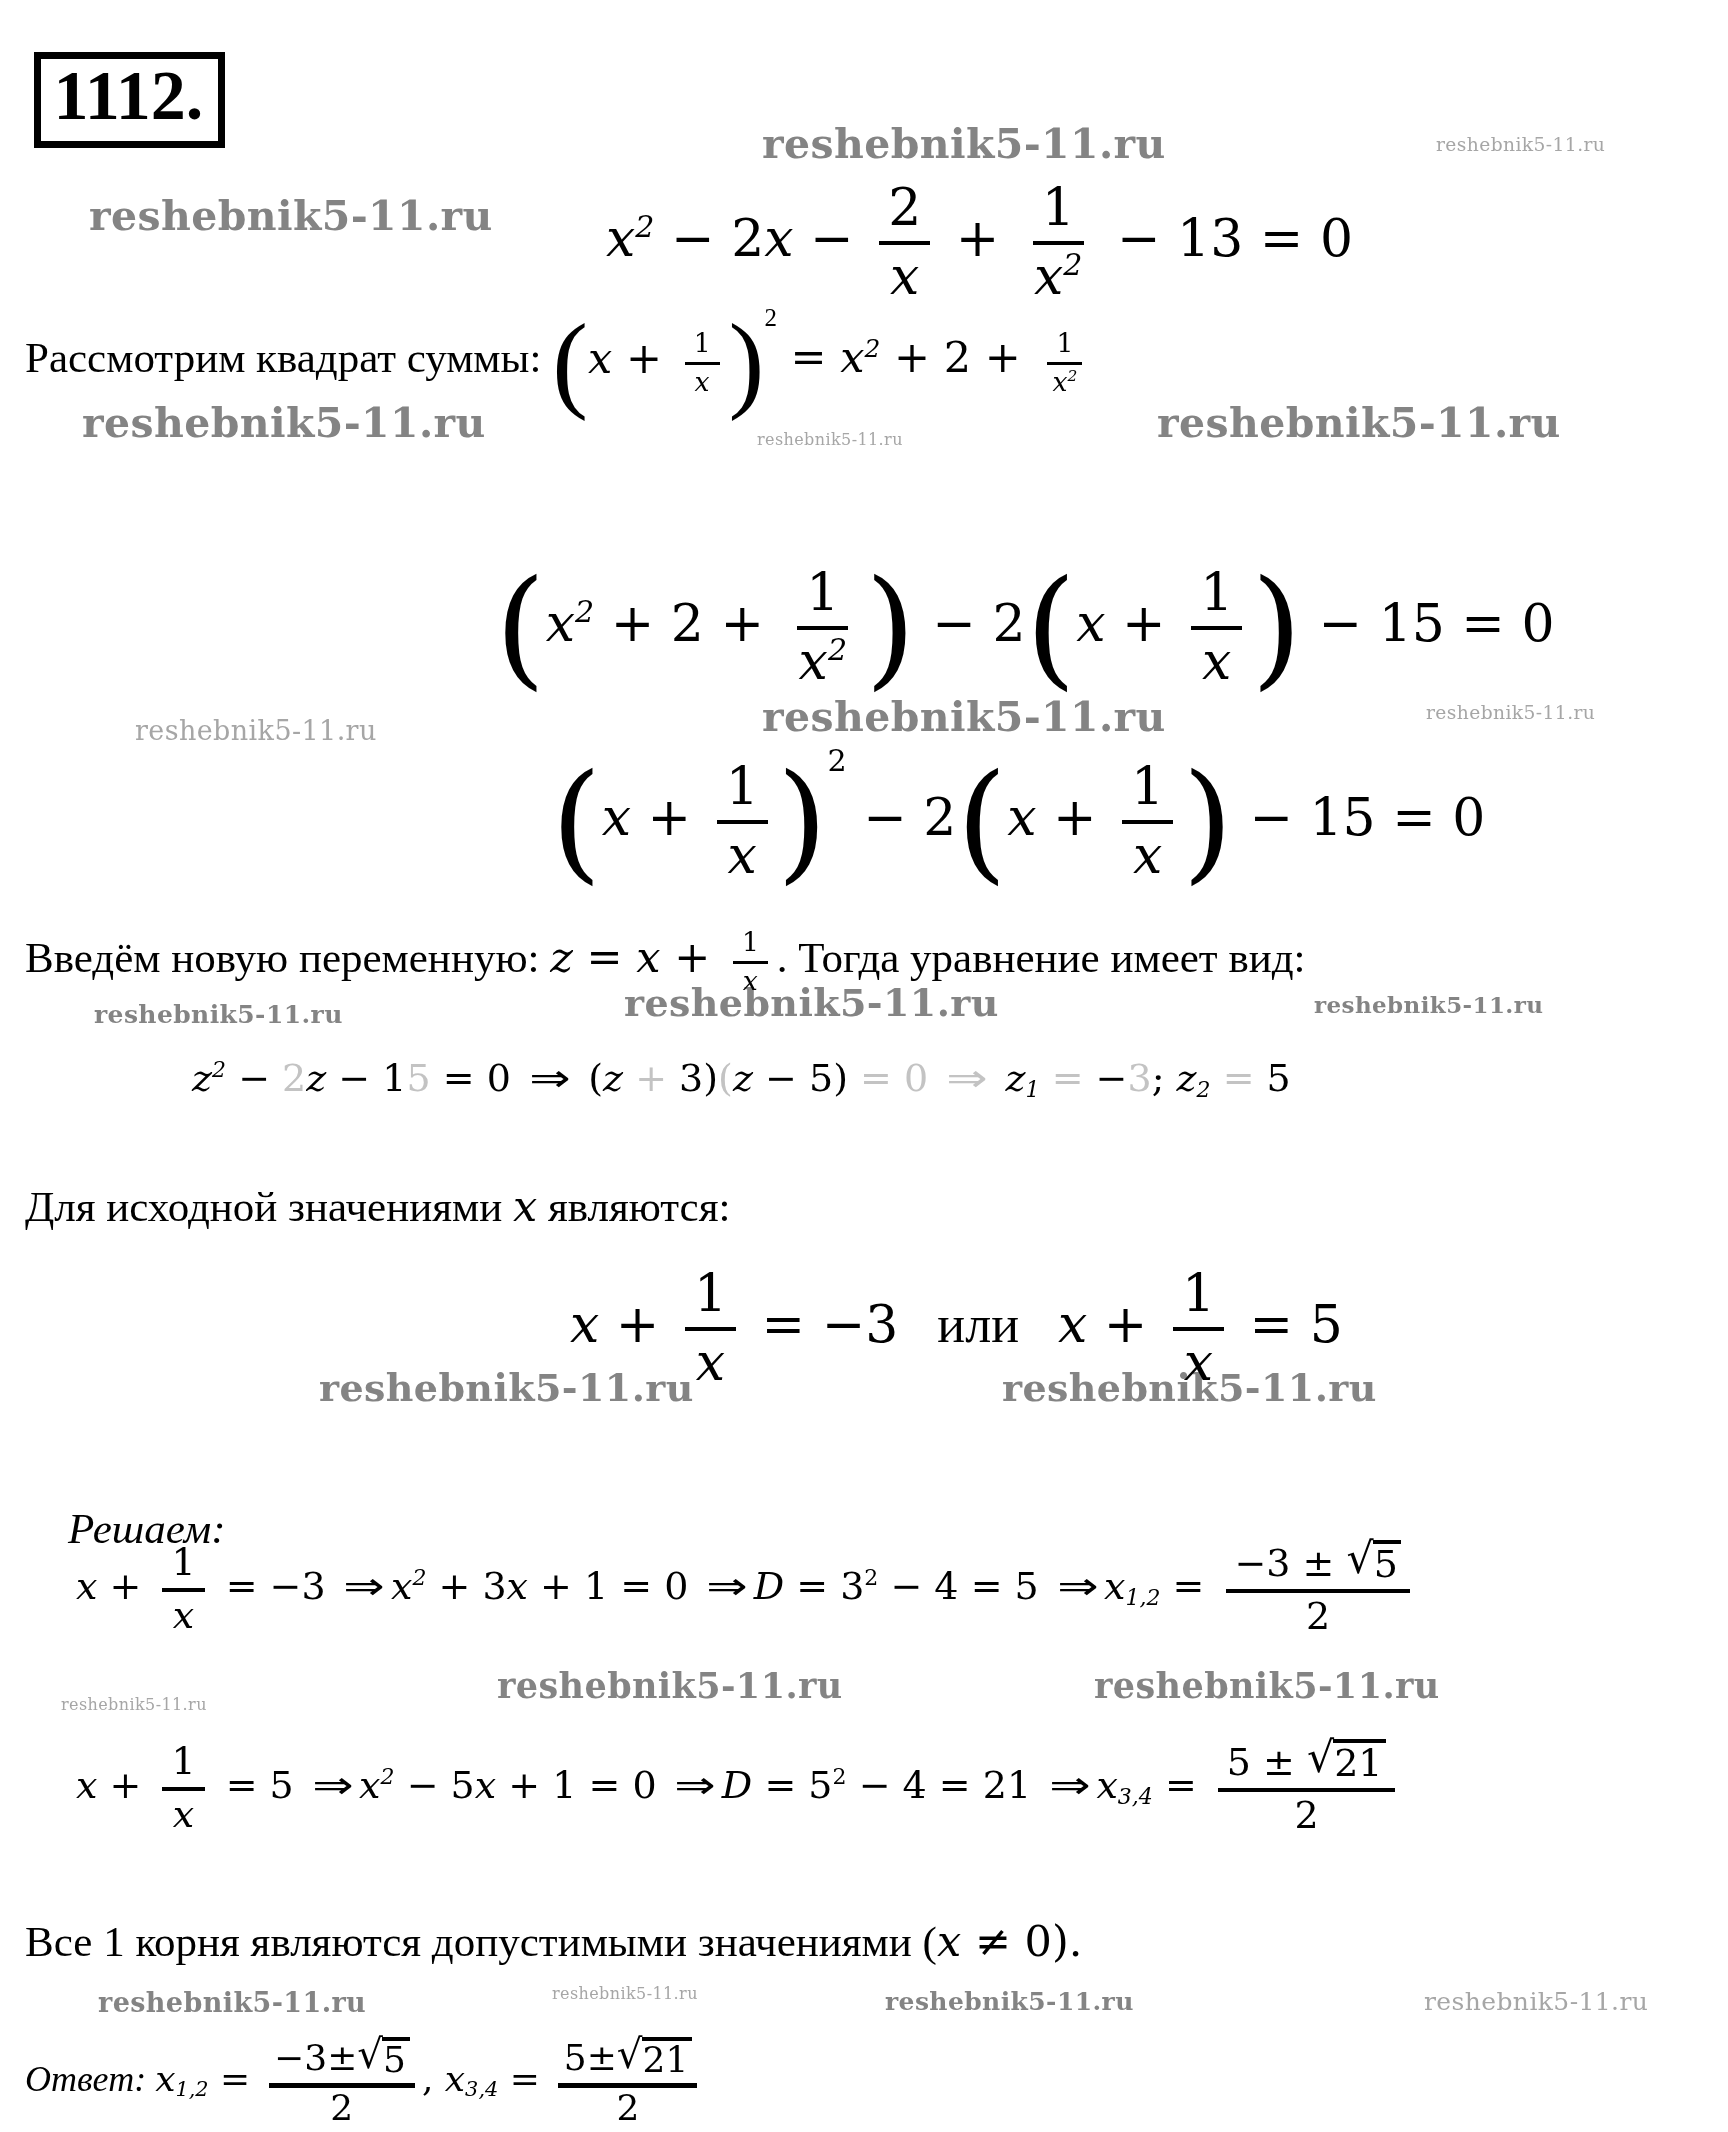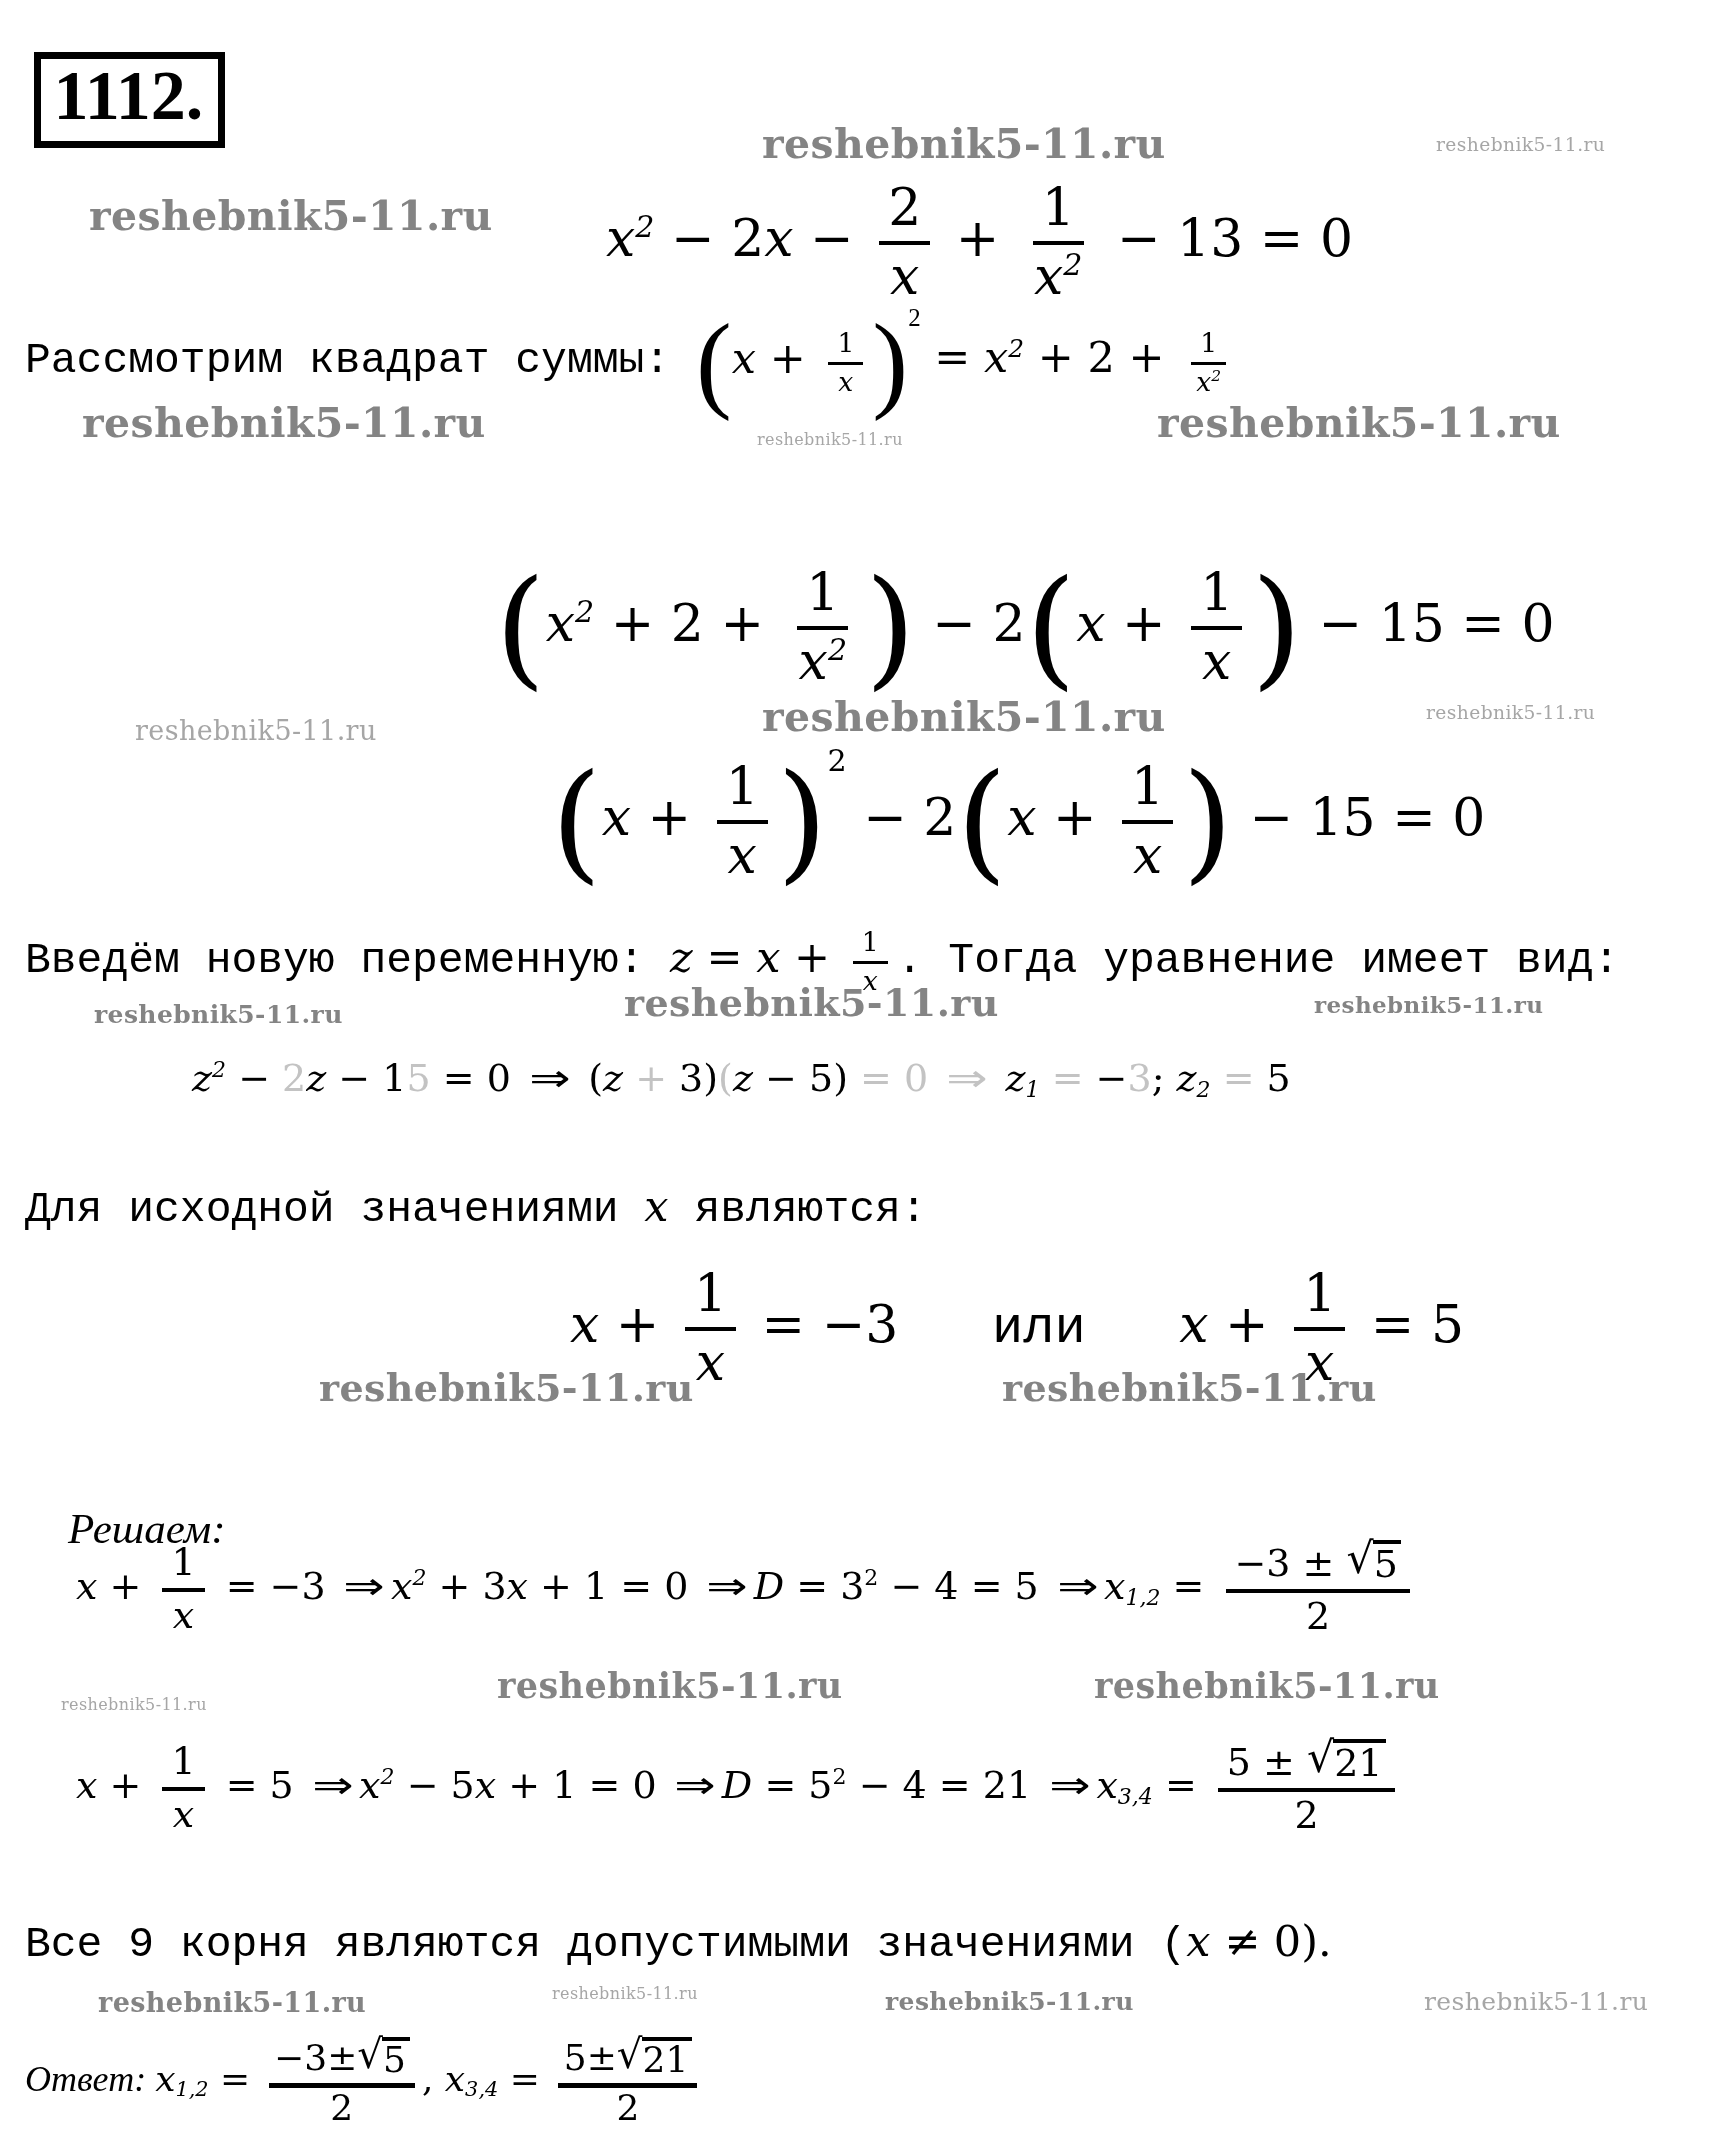--- a/index.html
+++ b/index.html
@@ -9,21 +9,21 @@
            font-family:"Liberation Serif",serif;font-weight:700;font-size:70px;line-height:1;}
 
   .row{position:absolute;white-space:pre;line-height:1.2;color:#000;font-family:"DejaVu Serif",serif;}
   .trow{font-size:43px;font-family:"Liberation Serif",serif;}
   .m-lg{font-size:52px;}
   .m-md{font-size:38px;}
   .ans{font-size:36px;}
 
   .tok-v{font-family:"DejaVu Serif",serif;font-style:italic;}
   .tok-o{font-family:"DejaVu Serif",serif;font-style:normal;}
-  .tok-t{font-family:Liberation Mono, monospace;font-style:normal;}
+  .tok-t{font-family:Liberation Serif, serif;font-style:normal;}
   .tok-ti{font-family:"Liberation Serif",serif;font-style:italic;}
   .tok-a{font-family:"DejaVu Sans",sans-serif;display:inline-block;transform:scaleX(1.3);margin:0 10.7px;}
 
   sup{font-size:0.58em;line-height:0;vertical-align:0.62em;}
   sub{font-size:0.58em;line-height:0;vertical-align:-0.25em;}
 
   .frac{display:inline-flex;flex-direction:column;align-items:center;vertical-align:middle;
         margin:0 9px;text-align:center;line-height:1.15;}
   .frac .num{padding:0 9px 3.6px;border-bottom:4.5px solid #000;}
   .frac .den{padding:1.8px 9px 0;}
@@ -106,18 +106,18 @@
   <div class="row m-lg" style="left:570px;top:1264px;"><span class="tok-v">x</span><span class="tok-o"> + </span><span class="frac"><span class="num"><span class="tok-o">1</span></span><span class="den"><span class="tok-v">x</span></span></span><span class="tok-o"> = −3</span><span class="tok-t">   или   </span><span class="tok-v">x</span><span class="tok-o"> + </span><span class="frac"><span class="num"><span class="tok-o">1</span></span><span class="den"><span class="tok-v">x</span></span></span><span class="tok-o"> = 5</span></div>
 
   <div class="row trow" style="left:25px;top:1451px;font-style:italic;">
     <span>Решаем:</span>
   </div>
 
   <div class="row m-md" style="left:76px;top:1540px;"><span class="tok-v">x</span><span class="tok-o"> + </span><span class="frac"><span class="num"><span class="tok-o">1</span></span><span class="den"><span class="tok-v">x</span></span></span><span class="tok-o"> = −3 </span><span class="tok-a">⇒</span><span class="tok-v">x<sup>2</sup></span><span class="tok-o"> + 3</span><span class="tok-v">x</span><span class="tok-o"> + 1 = 0 </span><span class="tok-a">⇒</span><span class="tok-v">D</span><span class="tok-o"> = 3<sup>2</sup></span><span class="tok-o"> − 4 = 5 </span><span class="tok-a">⇒</span><span class="tok-v">x<sub>1,2</sub></span><span class="tok-o"> = </span><span class="frac"><span class="num"><span class="tok-o">−3 ± </span><span class="sqrt"><span class="rad">√</span><span class="arg"><span class="tok-o">5</span></span></span></span><span class="den"><span class="tok-o">2</span></span></span></div>
 
   <div class="row m-md" style="left:76px;top:1739px;"><span class="tok-v">x</span><span class="tok-o"> + </span><span class="frac"><span class="num"><span class="tok-o">1</span></span><span class="den"><span class="tok-v">x</span></span></span><span class="tok-o"> = 5 </span><span class="tok-a">⇒</span><span class="tok-v">x<sup>2</sup></span><span class="tok-o"> − 5</span><span class="tok-v">x</span><span class="tok-o"> + 1 = 0 </span><span class="tok-a">⇒</span><span class="tok-v">D</span><span class="tok-o"> = 5<sup>2</sup></span><span class="tok-o"> − 4 = 21 </span><span class="tok-a">⇒</span><span class="tok-v">x<sub>3,4</sub></span><span class="tok-o"> = </span><span class="frac"><span class="num"><span class="tok-o">5 ± </span><span class="sqrt"><span class="rad">√</span><span class="arg"><span class="tok-o">21</span></span></span></span><span class="den"><span class="tok-o">2</span></span></span></div>
 
-  <div class="row trow" style="left:25px;top:1916px;"><span class="tok-t">Все 9 корня являются допустимыми значениями (</span><span class="tok-v">x</span><span class="tok-o"> ≠ 0).</span></div>
+  <div class="row trow" style="left:25px;top:1916px;"><span class="tok-t">Все 1 корня являются допустимыми значениями (</span><span class="tok-v">x</span><span class="tok-o"> ≠ 0).</span></div>
 
   <div class="row ans" style="left:25px;top:2037px;"><span class="tok-ti">Ответ: </span><span class="tok-v">x<sub>1,2</sub></span><span class="tok-o"> = </span><span class="frac"><span class="num"><span class="tok-o">−3±</span><span class="sqrt"><span class="rad">√</span><span class="arg"><span class="tok-o">5</span></span></span></span><span class="den"><span class="tok-o">2</span></span></span><span class="tok-o">, </span><span class="tok-v">x<sub>3,4</sub></span><span class="tok-o"> = </span><span class="frac"><span class="num"><span class="tok-o">5±</span><span class="sqrt"><span class="rad">√</span><span class="arg"><span class="tok-o">21</span></span></span></span><span class="den"><span class="tok-o">2</span></span></span></div>
 
 </div>
 
 
 </body></html>

